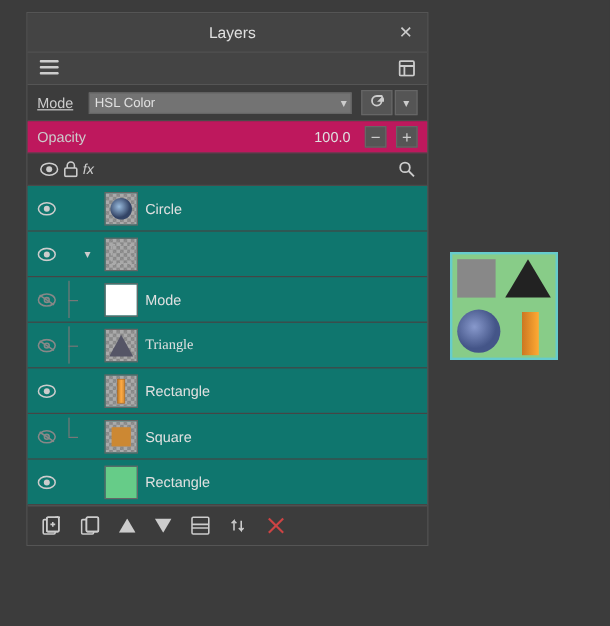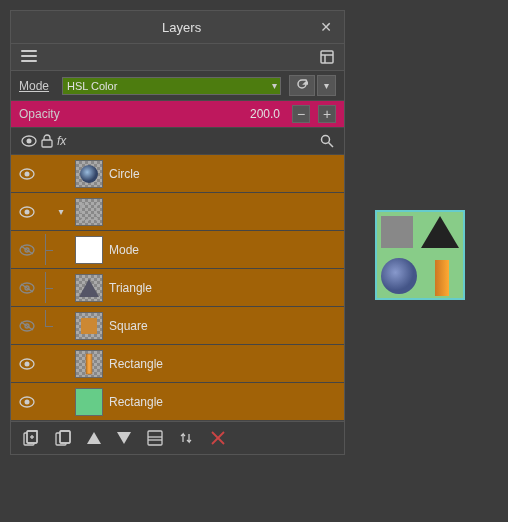--- a/index.html
+++ b/index.html
@@ -83,21 +83,21 @@
     }
 
     .mode-label {
       color: #ccc;
       font-size: 12px;
       min-width: 35px;
       text-decoration: underline;
     }
 
     .mode-select {
-      background: #4d7c0f;
+      background: #737373;
       border: 1px solid #666;
       color: #e0e0e0;
       font-size: 11px;
       padding: 2px 4px;
       flex: 1;
       cursor: pointer;
       appearance: none;
       -webkit-appearance: none;
       padding-right: 16px;
       position: relative;
@@ -184,21 +184,21 @@
       border: none;
       color: #ccc;
       cursor: pointer;
       font-size: 13px;
       padding: 2px;
       display: flex;
       align-items: center;
     }
 
     .layers-list {
-      background: #a16207;
+      background: #0f766e;
       flex: 1;
       overflow-y: auto;
     }
 
     .layer-item {
       display: flex;
       align-items: center;
       padding: 3px 6px;
       border-bottom: 1px solid #454545;
       cursor: pointer;
@@ -287,21 +287,21 @@
       border-radius: 2px;
     }
 
     .layer-item.group-header {
       padding-left: 6px;
     }
   </style>
 </head>
 <body>
 
-<div style="position:relative; width:456px; height:522px;">
+<div style="position:relative; width:456px; height:522px;padding-left:12px;">
 
   <div class="layers-panel">
 
     <div class="panel-header">
       <div style="width:20px"></div>
       <span class="panel-title">Layers</span>
       <button class="header-close">✕</button>
     </div>
 
     <div class="toolbar-row">
@@ -337,21 +337,21 @@
           <svg width="12" height="12" viewBox="0 0 12 12" fill="#ccc">
             <path d="M6 2 A4 4 0 1 0 10 6 L10 4 L8 6 L12 6 L10 2 Z" fill="none" stroke="#ccc" stroke-width="1.5"></path>
           </svg>
         </button>
         <button class="mode-btn" style="font-size:10px; color:#ccc;">▾</button>
       </div>
     </div>
 
     <div class="opacity-row">
       <span class="opacity-label">Opacity</span>
-      <span class="opacity-value">200.0</span>
+      <span class="opacity-value">100.0</span>
       <button class="opacity-btn">−</button>
       <button class="opacity-btn">+</button>
     </div>
 
     <div class="icon-row">
       <button class="icon-btn">
         <svg width="16" height="12" viewBox="0 0 16 12" fill="none" stroke="#ccc" stroke-width="1.3">
           <ellipse cx="8" cy="6" rx="7" ry="5"></ellipse>
           <circle cx="8" cy="6" r="2.5" fill="#ccc" stroke="none"></circle>
         </svg>
@@ -429,62 +429,40 @@
           <div style="position:absolute;left:8px;top:0;bottom:0;width:1px;background:#777;"></div>
           <div style="position:absolute;left:8px;top:50%;width:8px;height:1px;background:#777;"></div>
         </div>
         <div style="width:16px; flex-shrink:0;"></div>
         <div class="layer-thumb">
           <div style="width:100%;height:100%;background:white;position:absolute;"></div>
         </div>
         <span class="layer-name">Mode</span>
       </div>
 
-      <div class="layer-item" style="padding-left:6px;">
+      <div class="layer-item" style="padding-left:6px;font-family:Liberation Serif, serif;">
         <div class="layer-visibility hidden">
           <svg width="16" height="12" viewBox="0 0 16 12" fill="none" stroke="#888" stroke-width="1.3">
             <ellipse cx="8" cy="6" rx="7" ry="5"></ellipse>
             <circle cx="8" cy="6" r="2" fill="none" stroke="#888"></circle>
             <line x1="2" y1="2" x2="14" y2="10" stroke="#888" stroke-width="1.3"></line>
           </svg>
         </div>
         <div style="width:16px; flex-shrink:0; position:relative; align-self:stretch;">
           <div style="position:absolute;left:8px;top:0;bottom:0;width:1px;background:#777;"></div>
           <div style="position:absolute;left:8px;top:50%;width:8px;height:1px;background:#777;"></div>
         </div>
         <div style="width:16px; flex-shrink:0;"></div>
         <div class="layer-thumb">
           <div class="checkerboard"></div>
           <svg width="24" height="24" viewBox="0 0 24 24" style="position:absolute;z-index:1;">
             <polygon points="12,3 22,21 2,21" fill="#555566"></polygon>
           </svg>
         </div>
         <span class="layer-name">Triangle</span>
-      </div>
-
-      <div class="layer-item" style="padding-left:6px;">
-        <div class="layer-visibility hidden">
-          <svg width="16" height="12" viewBox="0 0 16 12" fill="none" stroke="#888" stroke-width="1.3">
-            <ellipse cx="8" cy="6" rx="7" ry="5"></ellipse>
-            <circle cx="8" cy="6" r="2" fill="none" stroke="#888"></circle>
-            <line x1="2" y1="2" x2="14" y2="10" stroke="#888" stroke-width="1.3"></line>
-          </svg>
-        </div>
-        <div style="width:16px; flex-shrink:0; position:relative; align-self:stretch;">
-          <div style="position:absolute;left:8px;top:0;height:50%;width:1px;background:#777;"></div>
-          <div style="position:absolute;left:8px;top:50%;width:8px;height:1px;background:#777;"></div>
-        </div>
-        <div style="width:16px; flex-shrink:0;"></div>
-        <div class="layer-thumb">
-          <div class="checkerboard"></div>
-          <svg width="24" height="24" viewBox="0 0 24 24" style="position:absolute;z-index:1;">
-            <rect x="4" y="4" width="16" height="16" fill="#cc8833"></rect>
-          </svg>
-        </div>
-        <span class="layer-name">Square</span>
       </div>
 
       <div class="layer-item">
         <div class="layer-visibility">
           <svg width="16" height="12" viewBox="0 0 16 12" fill="none" stroke="#ccc" stroke-width="1.3">
             <ellipse cx="8" cy="6" rx="7" ry="5"></ellipse>
             <circle cx="8" cy="6" r="2.5" fill="#ccc" stroke="none"></circle>
           </svg>
         </div>
         <div style="width:16px; flex-shrink:0;"></div>
@@ -499,20 +477,42 @@
                 <stop offset="0%" stop-color="#bb7722"></stop>
                 <stop offset="50%" stop-color="#ffaa44"></stop>
                 <stop offset="100%" stop-color="#cc8833"></stop>
               </linearGradient>
             </defs>
           </svg>
         </div>
         <span class="layer-name">Rectangle</span>
       </div>
 
+      <div class="layer-item" style="padding-left:6px;">
+        <div class="layer-visibility hidden">
+          <svg width="16" height="12" viewBox="0 0 16 12" fill="none" stroke="#888" stroke-width="1.3">
+            <ellipse cx="8" cy="6" rx="7" ry="5"></ellipse>
+            <circle cx="8" cy="6" r="2" fill="none" stroke="#888"></circle>
+            <line x1="2" y1="2" x2="14" y2="10" stroke="#888" stroke-width="1.3"></line>
+          </svg>
+        </div>
+        <div style="width:16px; flex-shrink:0; position:relative; align-self:stretch;">
+          <div style="position:absolute;left:8px;top:0;height:50%;width:1px;background:#777;"></div>
+          <div style="position:absolute;left:8px;top:50%;width:8px;height:1px;background:#777;"></div>
+        </div>
+        <div style="width:16px; flex-shrink:0;"></div>
+        <div class="layer-thumb">
+          <div class="checkerboard"></div>
+          <svg width="24" height="24" viewBox="0 0 24 24" style="position:absolute;z-index:1;">
+            <rect x="4" y="4" width="16" height="16" fill="#cc8833"></rect>
+          </svg>
+        </div>
+        <span class="layer-name">Square</span>
+      </div>
+
       <div class="layer-item">
         <div class="layer-visibility">
           <svg width="16" height="12" viewBox="0 0 16 12" fill="none" stroke="#ccc" stroke-width="1.3">
             <ellipse cx="8" cy="6" rx="7" ry="5"></ellipse>
             <circle cx="8" cy="6" r="2.5" fill="#ccc" stroke="none"></circle>
           </svg>
         </div>
         <div style="width:16px; flex-shrink:0;"></div>
         <div style="width:16px; flex-shrink:0;"></div>
         <div class="layer-thumb">

